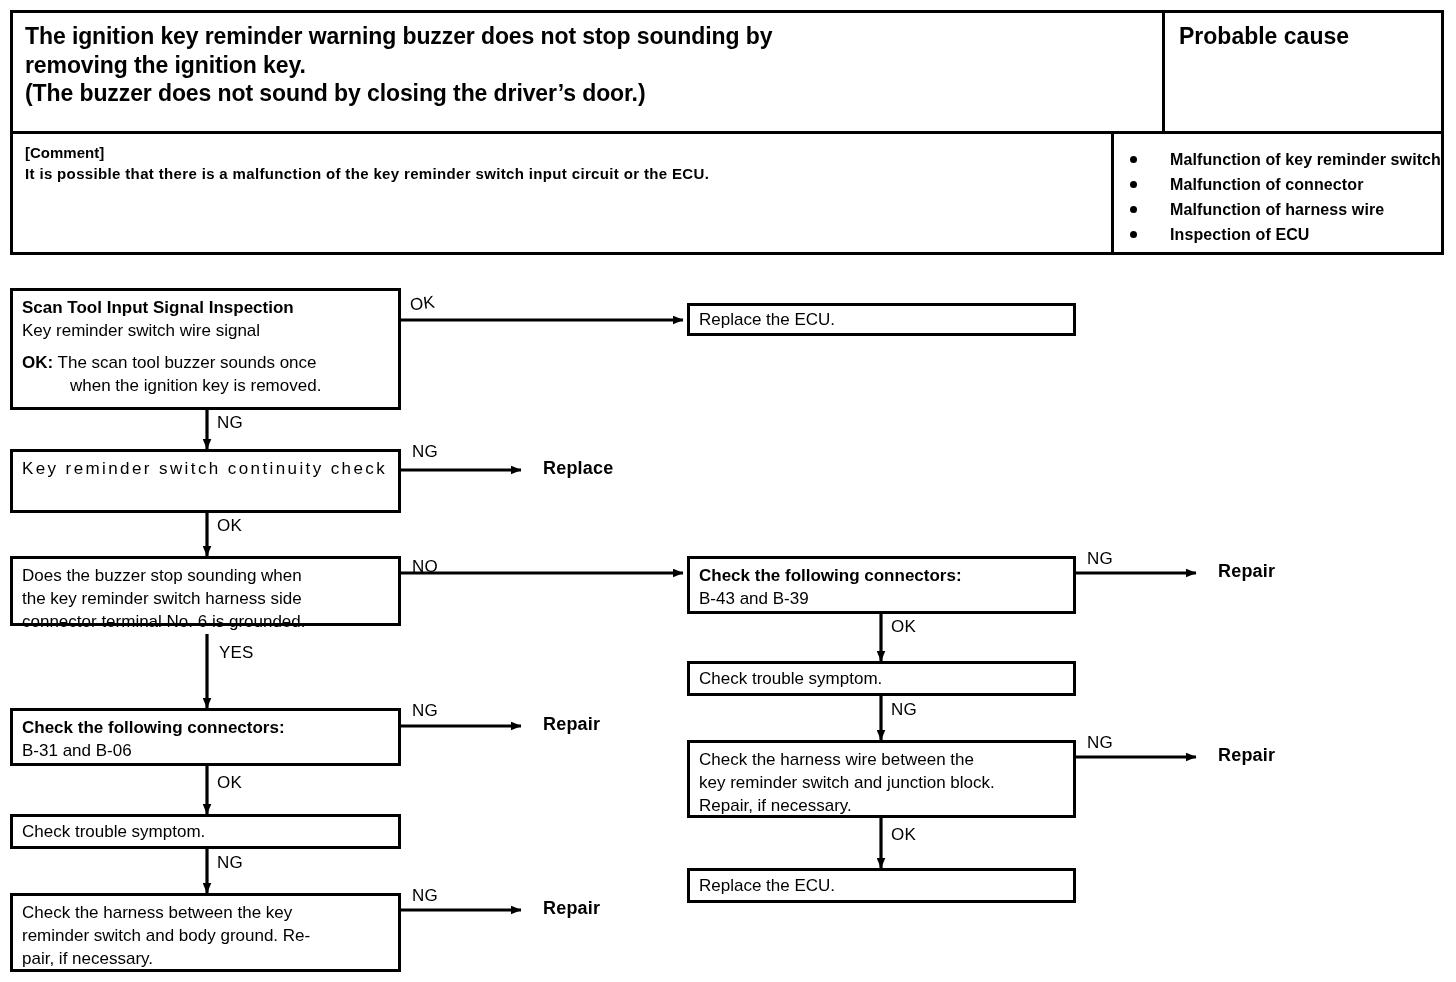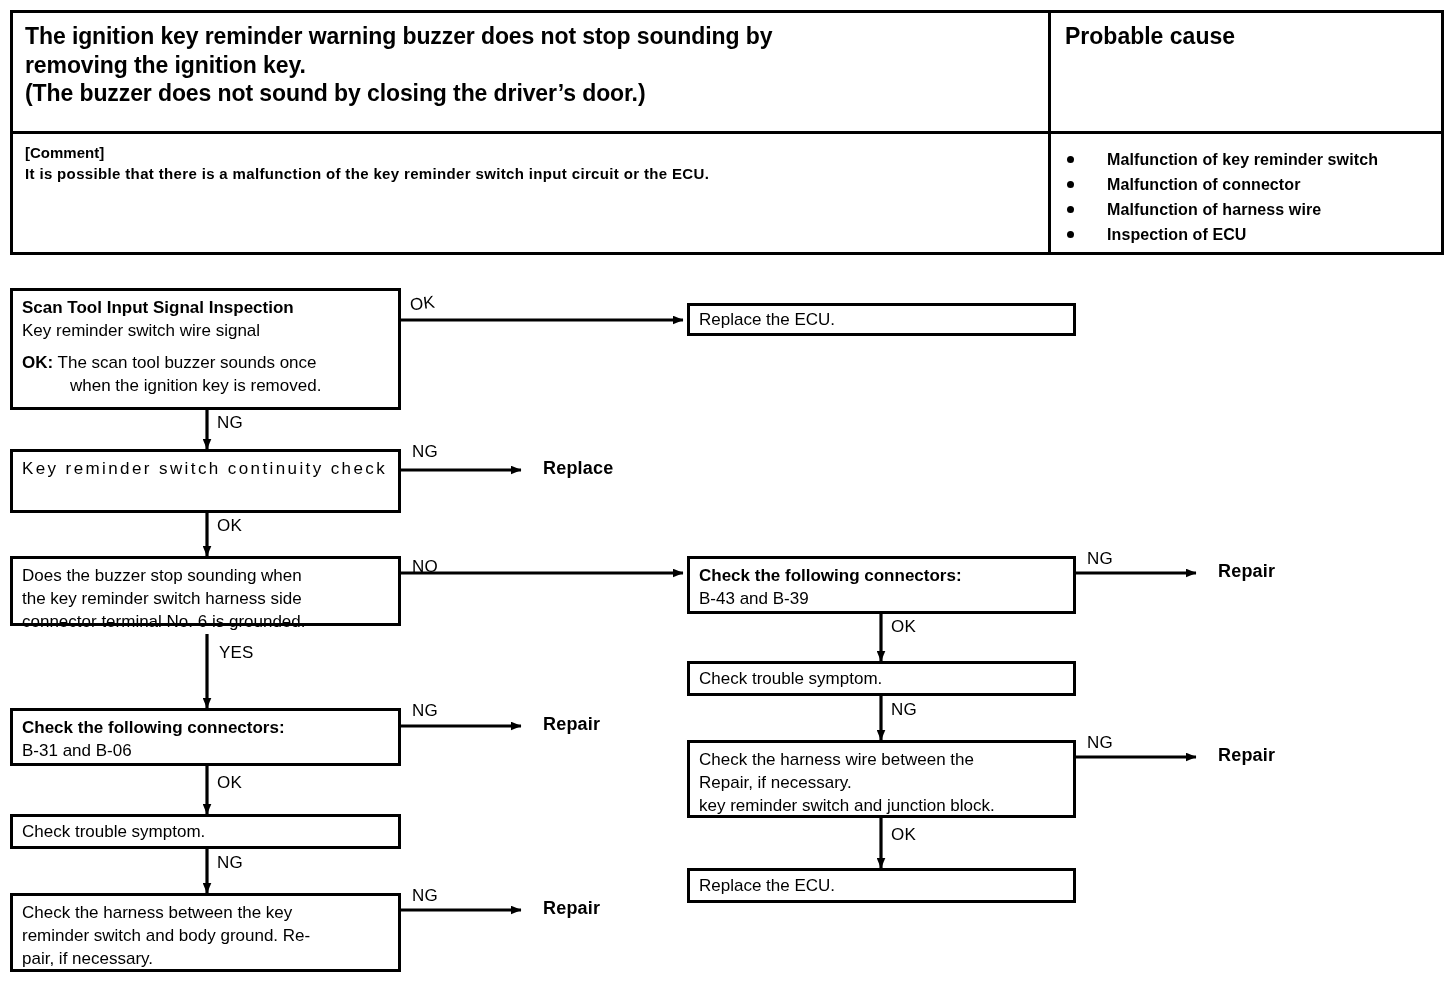--- a/index.html
+++ b/index.html
@@ -29,21 +29,21 @@
     flex-direction: column;
   }
   .sym-row {
     display: flex;
     flex-direction: row;
   }
   .sym-row-top { height: 119px; }
   .sym-row-bot { height: 120px; border-top: 3px solid #000; }
 
   .sym-cell-left {
-    width: 1035px;
+    width: 1149px;
     box-sizing: border-box;
     padding: 9px 0 8px 12px;
   }
   .sym-cell-right {
     flex: 1;
     box-sizing: border-box;
     border-left: 3px solid #000;
     padding: 9px 0 0 14px;
   }
 
@@ -252,22 +252,22 @@
     <div class="ln b">Check  the  following  connectors:</div>
     <div class="ln">B-43 and B-39</div>
   </div>
 
   <div class="node" style="left:687px; top:661px; width:389px; height:35px; padding-top:4px;">
     <div class="ln">Check trouble symptom.</div>
   </div>
 
   <div class="node" style="left:687px; top:740px; width:389px; height:78px;">
     <div class="ln">Check  the  harness  wire  between  the</div>
+    <div class="ln">key reminder switch and junction block.</div>
     <div class="ln">Repair, if necessary.</div>
-    <div class="ln">key reminder switch and junction block.</div>
   </div>
 
   <div class="node" style="left:687px; top:868px; width:389px; height:35px; padding-top:4px;">
     <div class="ln">Replace the ECU.</div>
   </div>
 
   <div class="term" style="left:543px; top:458px;">Replace</div>
   <div class="term" style="left:543px; top:714px;">Repair</div>
   <div class="term" style="left:543px; top:898px;">Repair</div>
   <div class="term" style="left:1218px; top:561px;">Repair</div>

